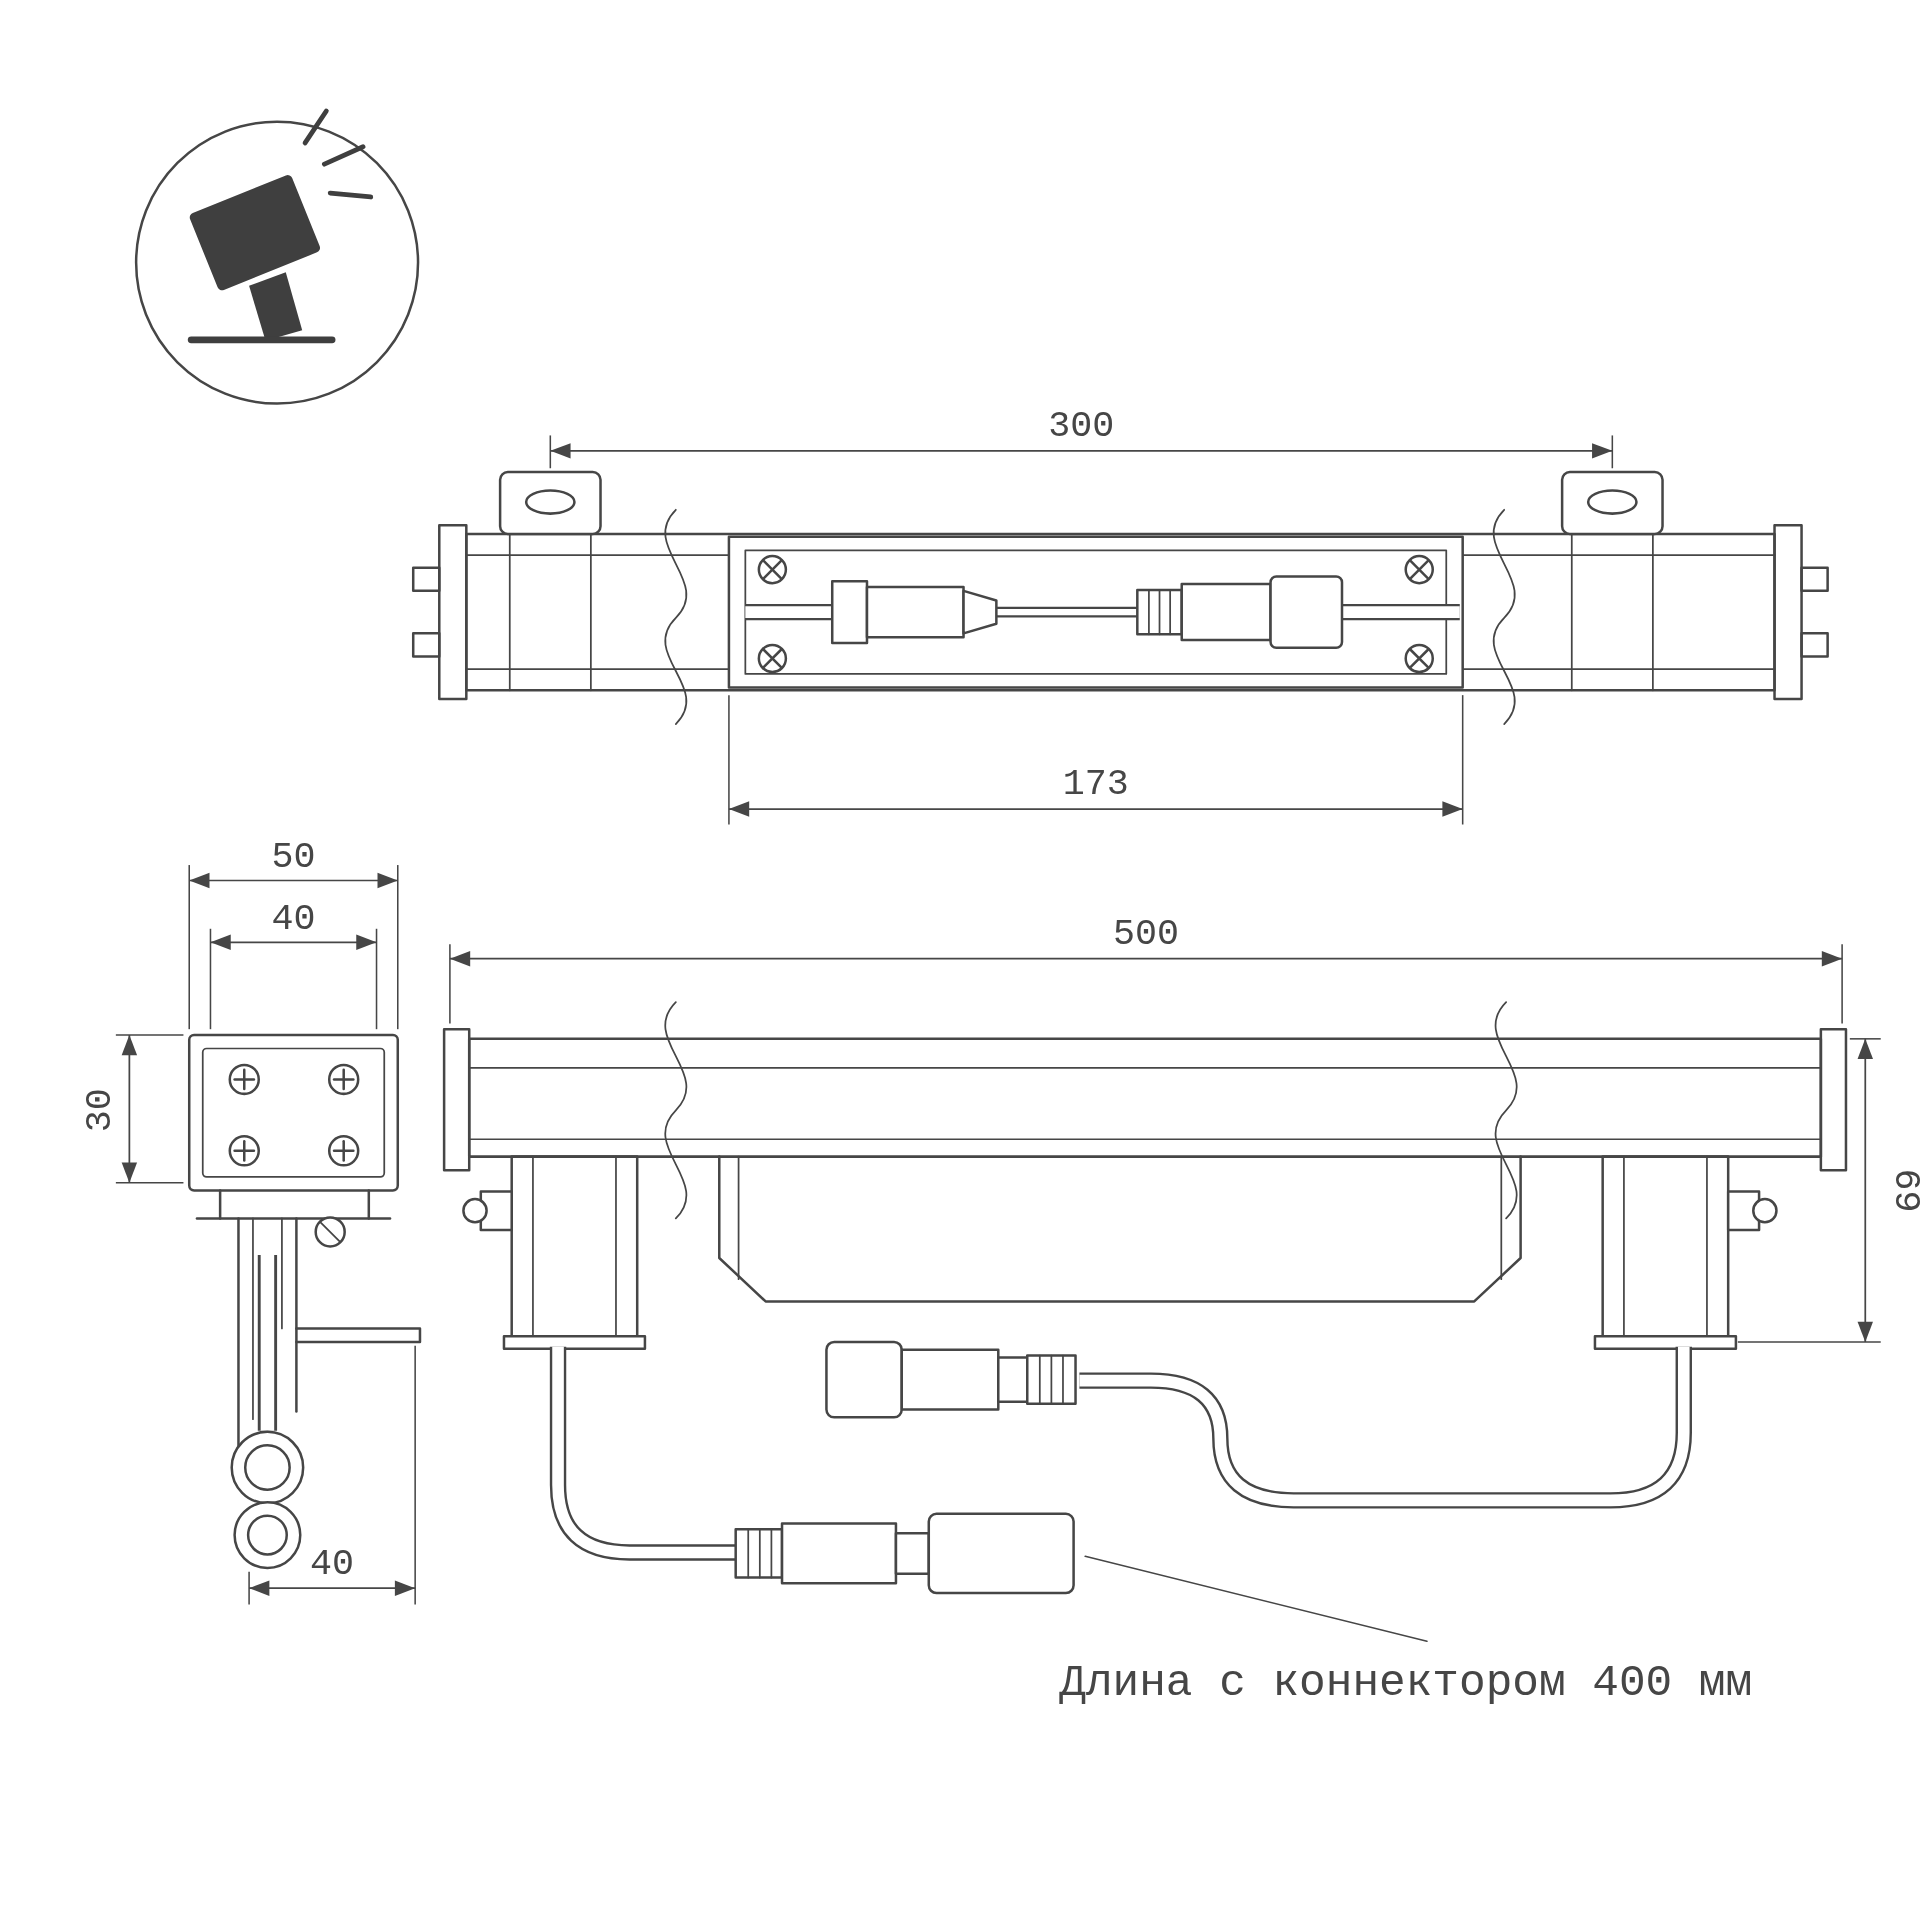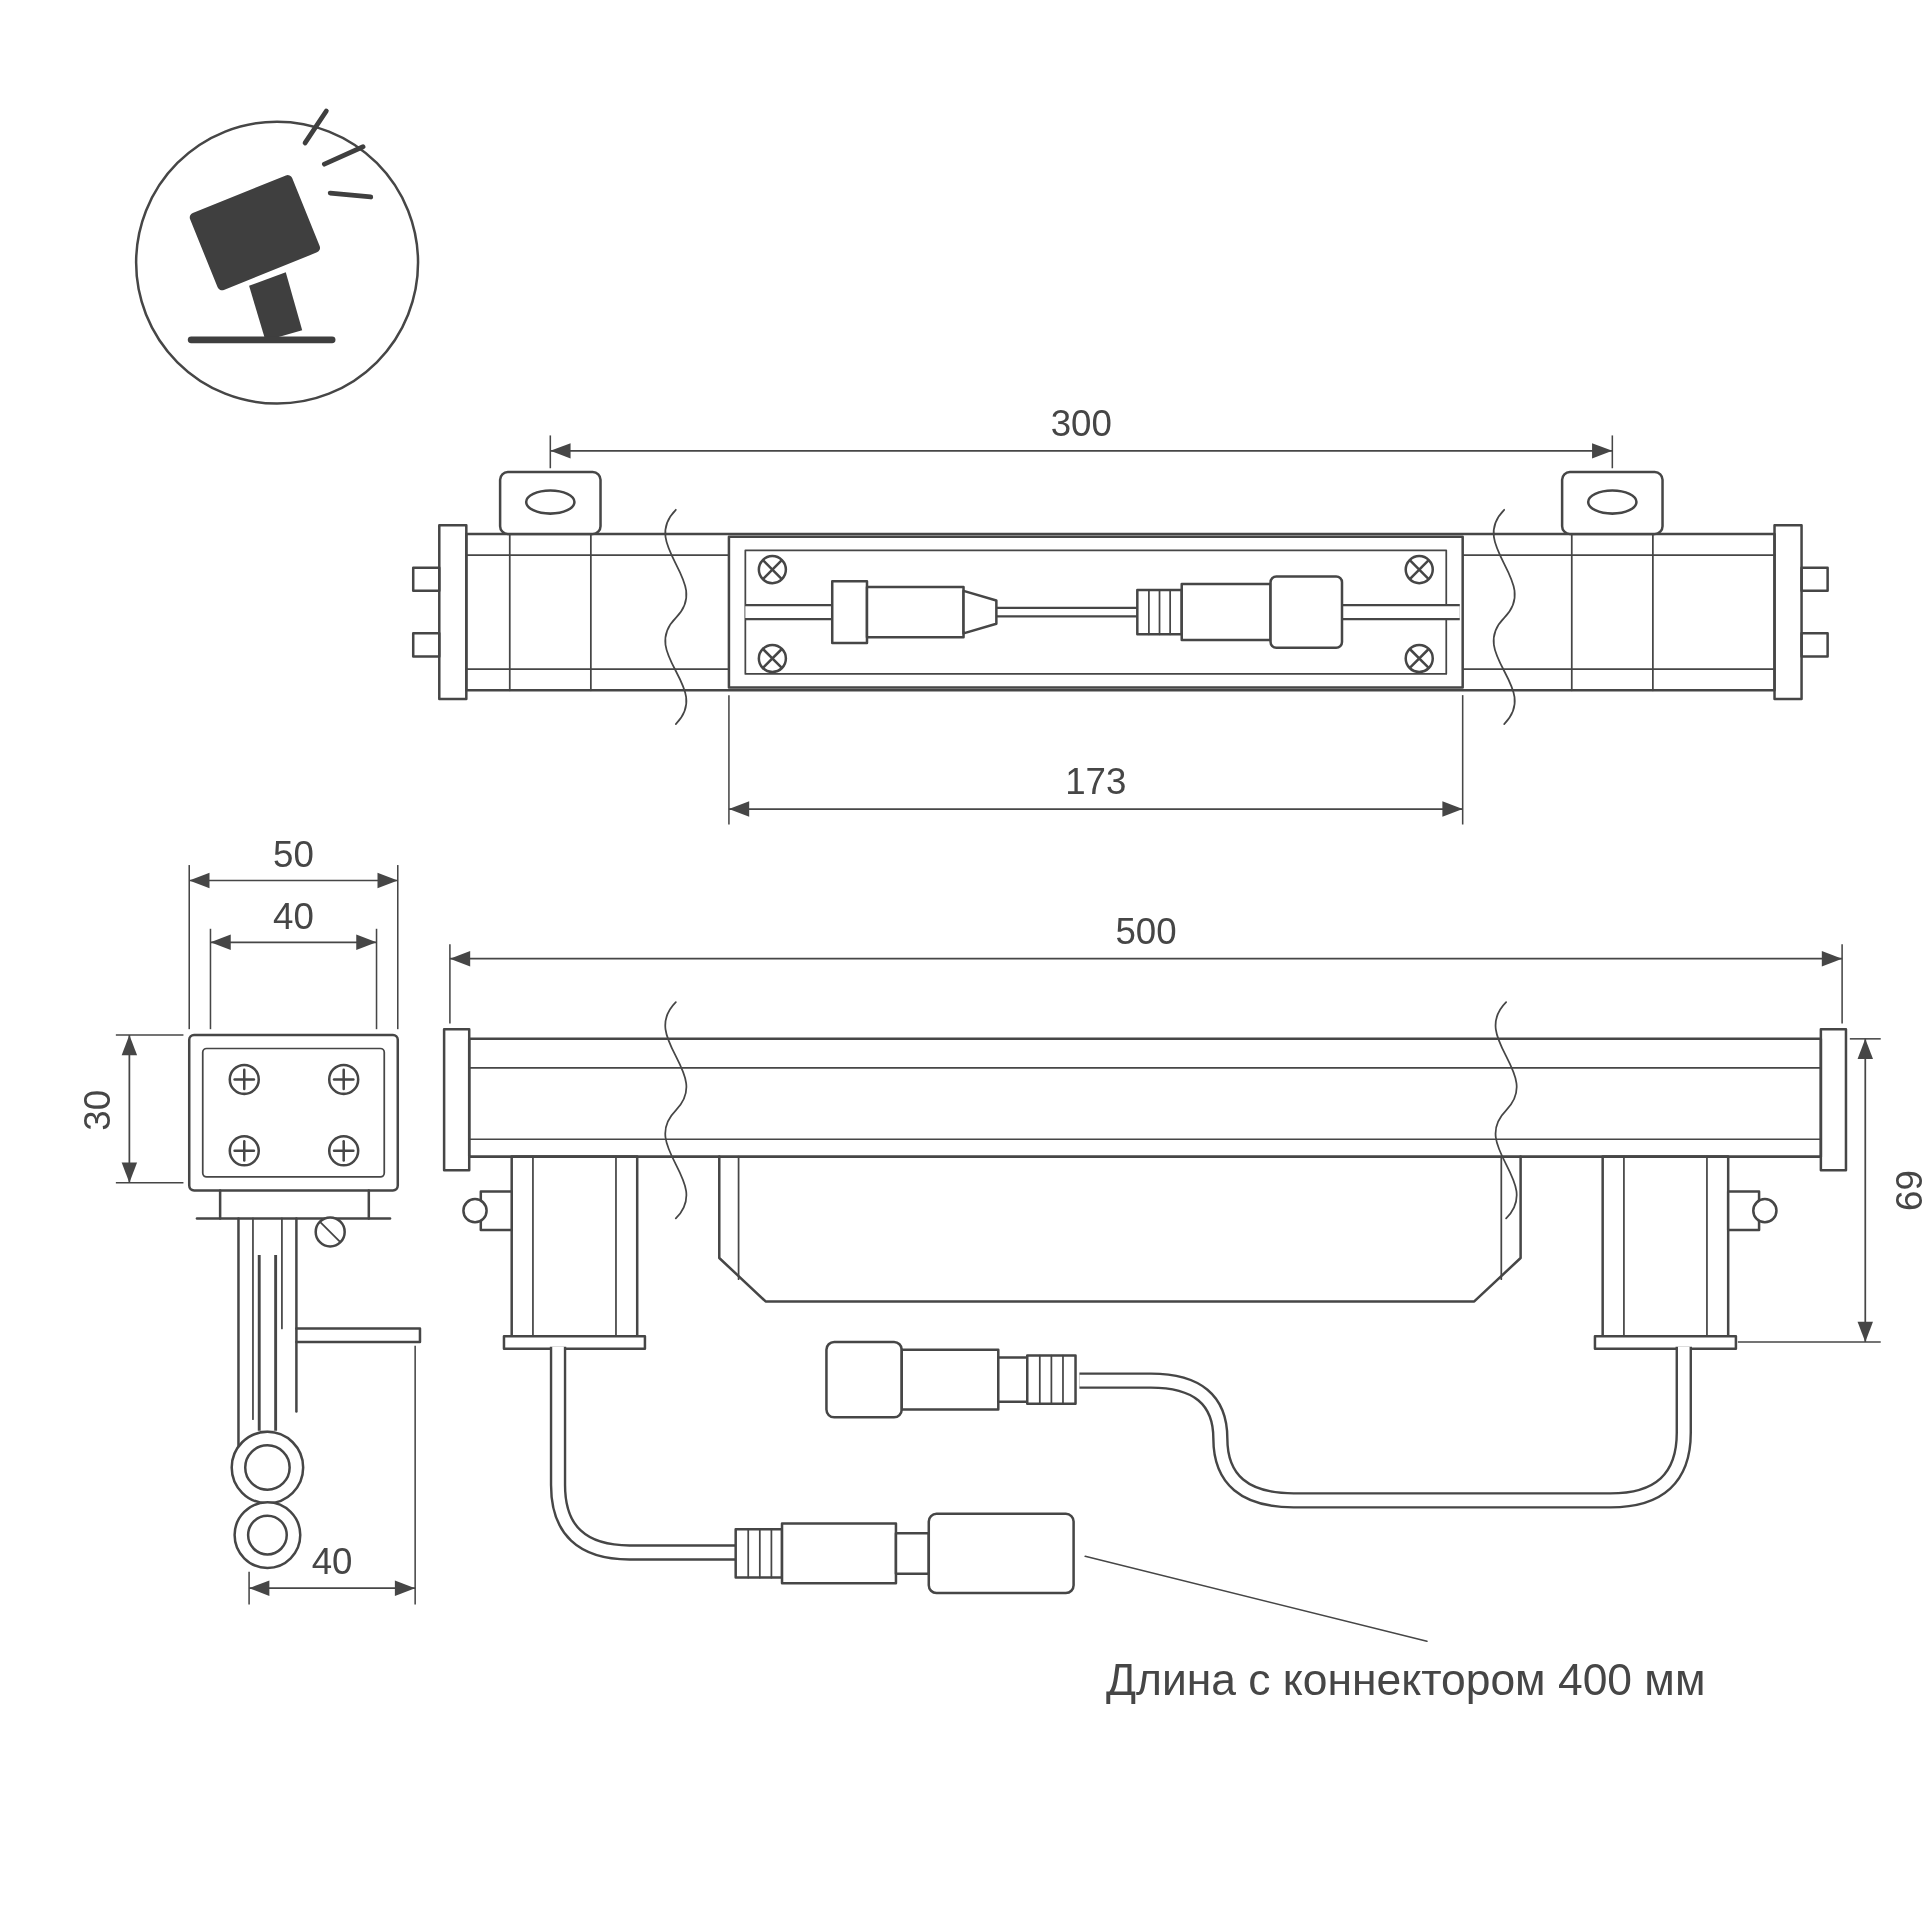--- a/index.html
+++ b/index.html
@@ -1,17 +1,17 @@
 <!DOCTYPE html>
 <html><head>
 <meta charset="utf-8">
 <style>
   html,body{margin:0;padding:0;background:#ffffff;}
   .page{width:1929px;height:1927px;position:relative;background:#ffffff;
-        font-family:Liberation Sans, sans-serif;}
+        font-family:Liberation Mono, monospace;}
   svg{display:block;}
   .obj{stroke:#464646;stroke-width:2.6;fill:none;stroke-linejoin:round;stroke-linecap:round;}
   .thin{stroke-width:1.8;}
   .whitefill{fill:#ffffff;}
   .dimline{stroke:#464646;stroke-width:1.8;fill:none;}
   .extline{stroke:#464646;stroke-width:1.6;fill:none;}
   .dim-text{font-size:38px;fill:#464646;}
   .note-text{font-size:46px;fill:#464646;}
   .cable-outer{stroke:#464646;stroke-width:17;fill:none;stroke-linecap:butt;}
   .cable-inner{stroke:#ffffff;stroke-width:12;fill:none;stroke-linecap:butt;}

